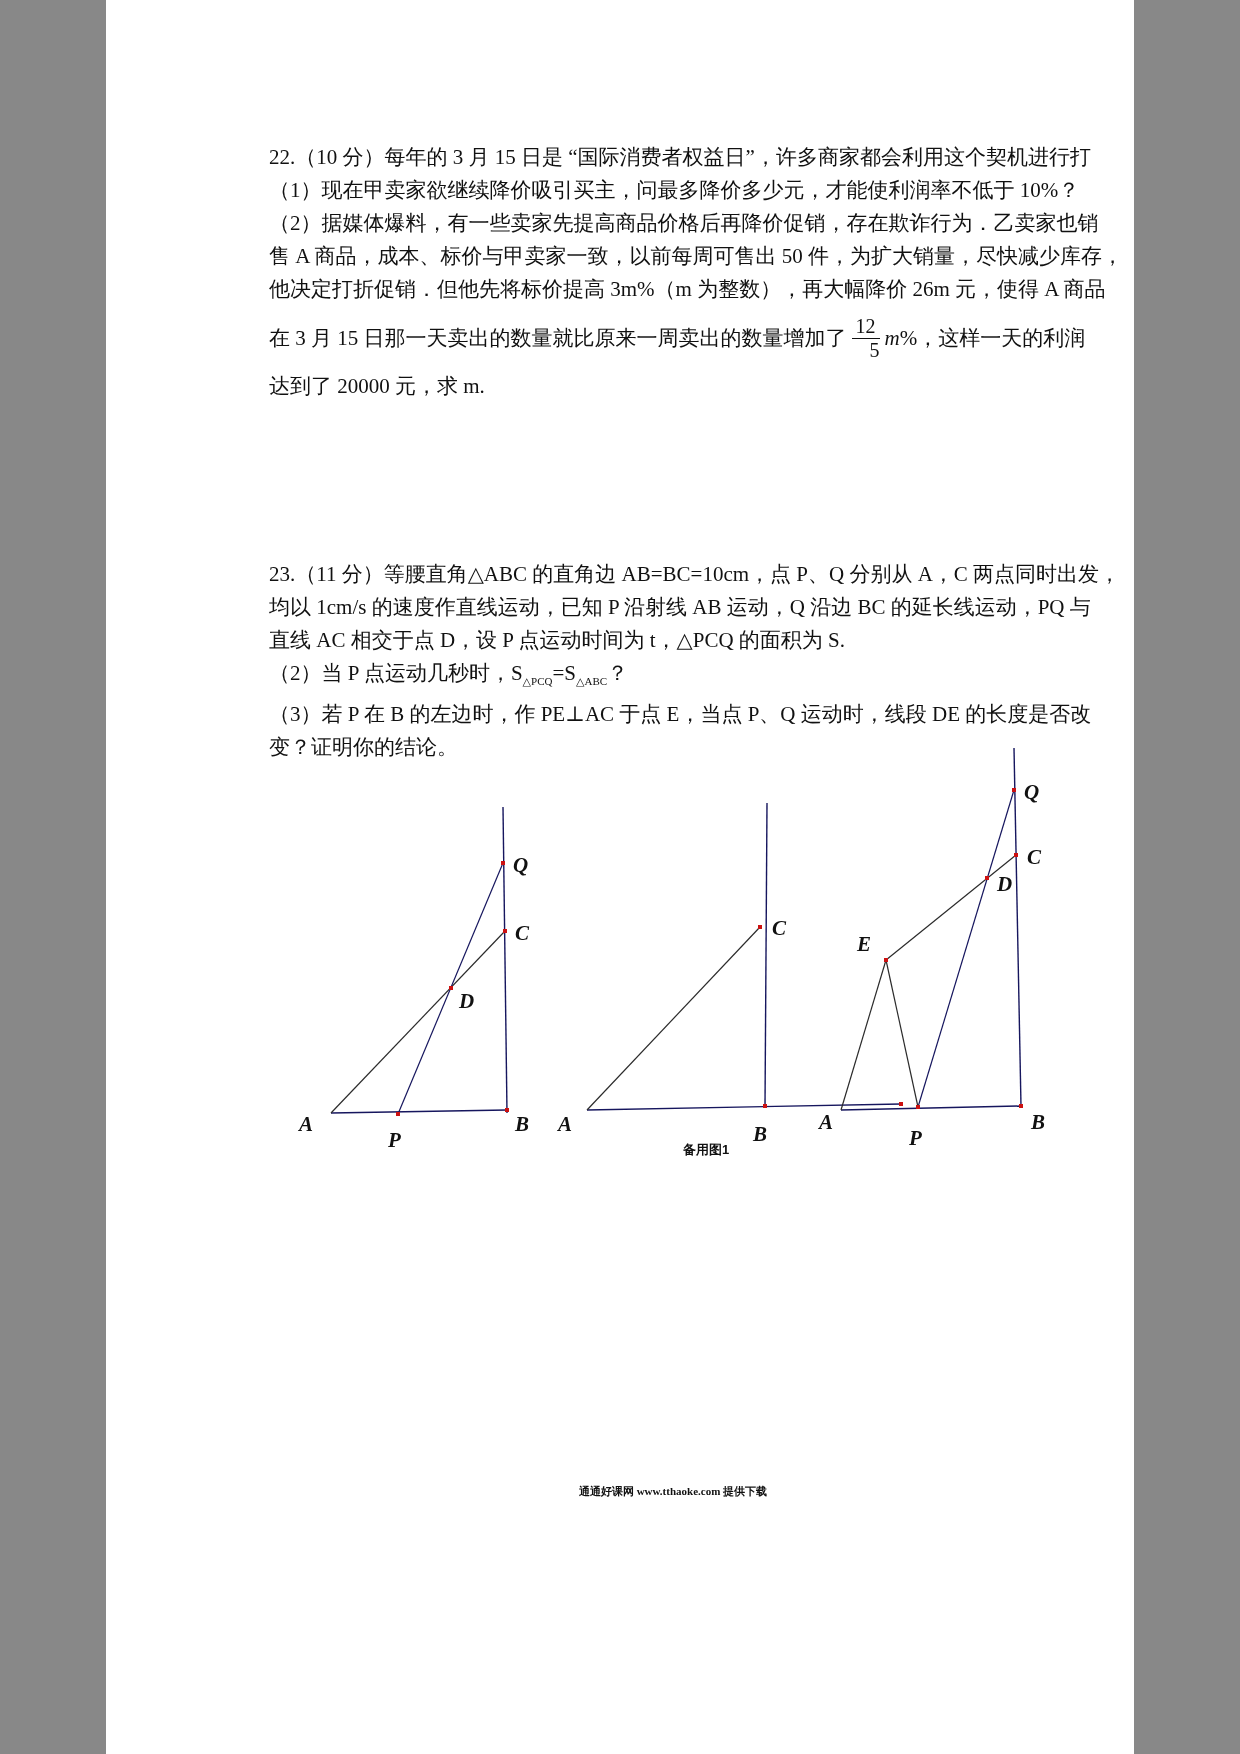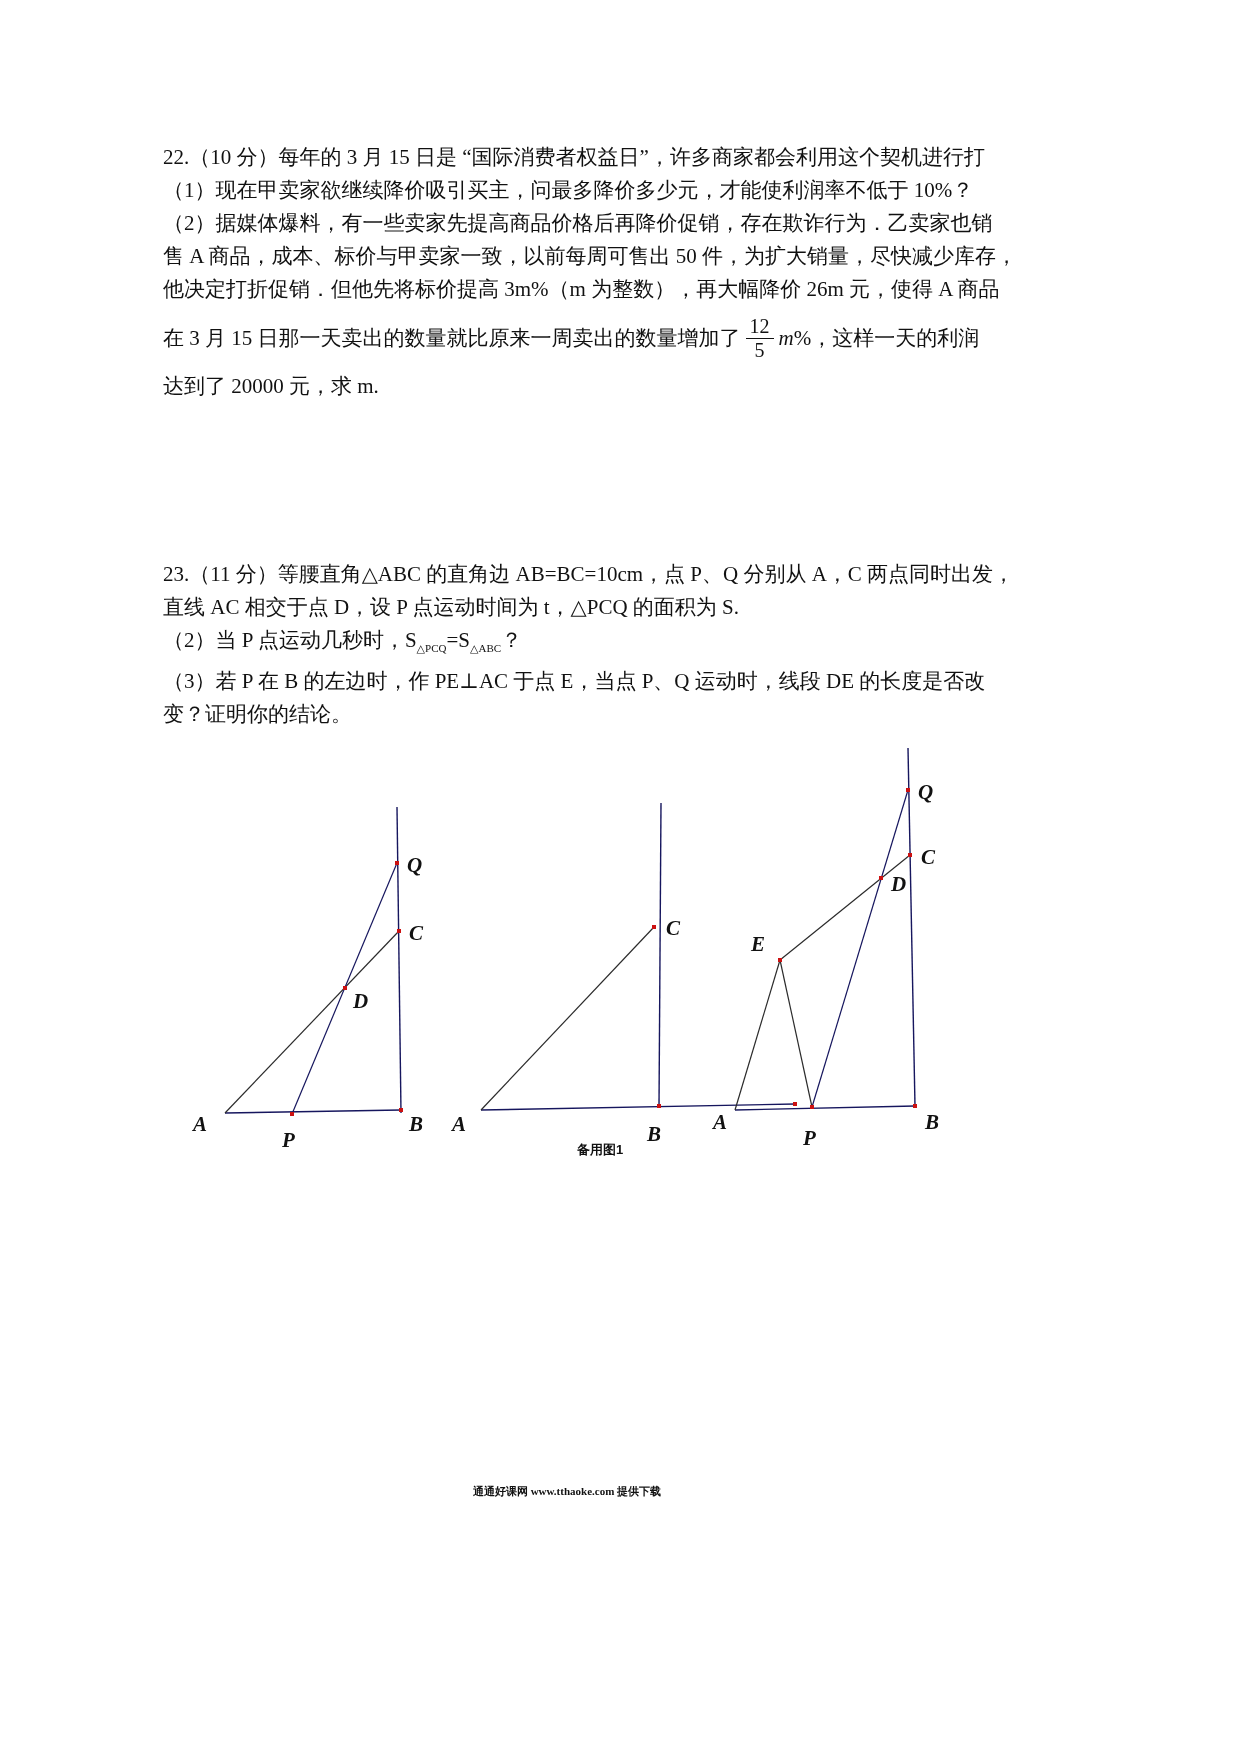--- a/index.html
+++ b/index.html
@@ -1,28 +1,28 @@
 <!DOCTYPE html>
 <html><head>
 <meta charset="utf-8">
 <style>
   html,body{margin:0;padding:0;background:#888;}
   .page{
     position:relative;
-    width:1240px;height:1754px;
+    width:1028px;height:1754px;
     background:#ffffff;
     margin:0 auto;
     font-family:"Liberation Serif","DejaVu Serif",serif;
     color:#111;
     overflow:hidden;
   }
   .textblock{position:absolute;left:163px;width:930px;}
   .tline{font-size:21px;line-height:33px;white-space:nowrap;}
   .fracline{display:flex;align-items:center;height:64px;font-size:21px;white-space:nowrap;}
-  .frac{display:inline-flex;flex-direction:column;align-items:center;line-height:1.05;font-size:20px;margin:0 5px;font-style:italic;}
+  .frac{display:inline-flex;flex-direction:column;align-items:flex-end;line-height:1.05;font-size:20px;margin:0 5px;font-style:italic;}
   .frac .num{border-bottom:1.6px solid #111;padding:0 4px 1px 4px;font-style:normal;}
   .frac .den{padding-top:1px;font-style:normal;}
   .mvar{font-style:italic;}
   sub{font-size:11px;}
   .figwrap{position:absolute;top:745px;left:0;width:1240px;height:430px;}
   .fig{position:absolute;top:0;}
   .figlabel{font-family:"Liberation Serif","DejaVu Serif",serif;font-size:21px;font-weight:bold;font-style:italic;fill:#111;}
   .figcaption{font-family:"Liberation Sans","DejaVu Sans",sans-serif;font-size:13px;font-weight:bold;font-style:normal;fill:#111;}
   .footer{
     position:absolute;top:1484px;left:567px;transform:translateX(-50%);
@@ -47,20 +47,21 @@
         <span class="den">5</span>
       </span>
       <span class="mvar">m</span>
       <span> %，这样一天的利润</span>
     </div>
     <div class="tline">达到了 20000 元，求 m.</div>
   </div>
 
   <div class="textblock" style="top:558px;">
     <div class="tline">23.（11 分）等腰直角△ABC 的直角边 AB=BC=10cm，点 P、Q 分别从 A，C 两点同时出发，</div>
+    <div class="tline">均以 1cm/s 的速度作直线运动，已知 P 沿射线 AB 运动，Q 沿边 BC 的延长线运动，PQ 与</div>
     <div class="tline">直线 AC 相交于点 D，设 P 点运动时间为 t，△PCQ 的面积为 S.</div>
     <div class="tline"><span>（2）当 P 点运动几秒时，S</span><sub>△PCQ</sub><span>=S</span><sub>△ABC</sub><span>？</span></div>
     <div class="tline">（3）若 P 在 B 的左边时，作 PE⊥AC 于点 E，当点 P、Q 运动时，线段 DE 的长度是否改</div>
     <div class="tline">变？证明你的结论。</div>
   </div>
 
   <div class="figwrap">
 
     <svg class="fig" style="left:185px;" width="250" height="420" viewBox="0 0 250 420">
       <line x1="40" y1="368" x2="216" y2="365" stroke-width="1.4" stroke="#16165e"></line>

